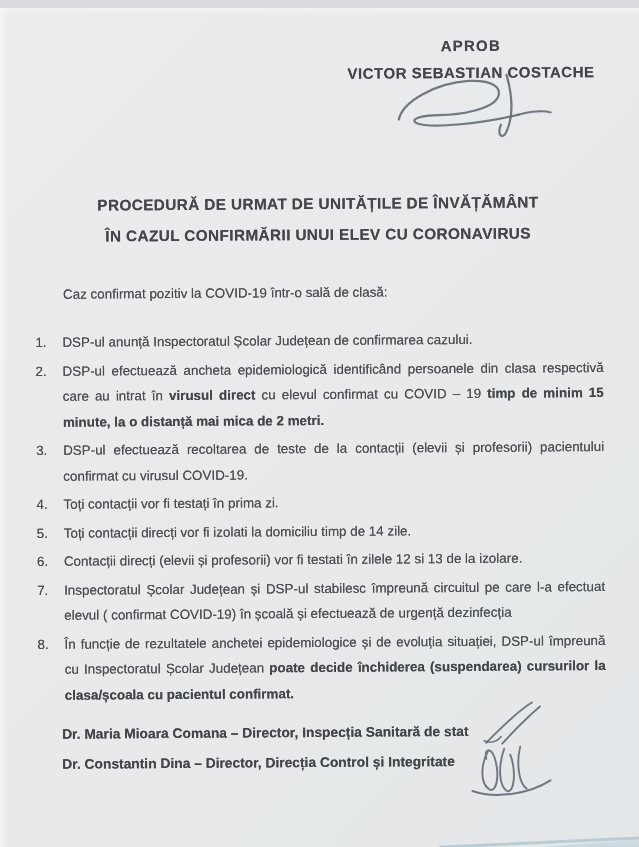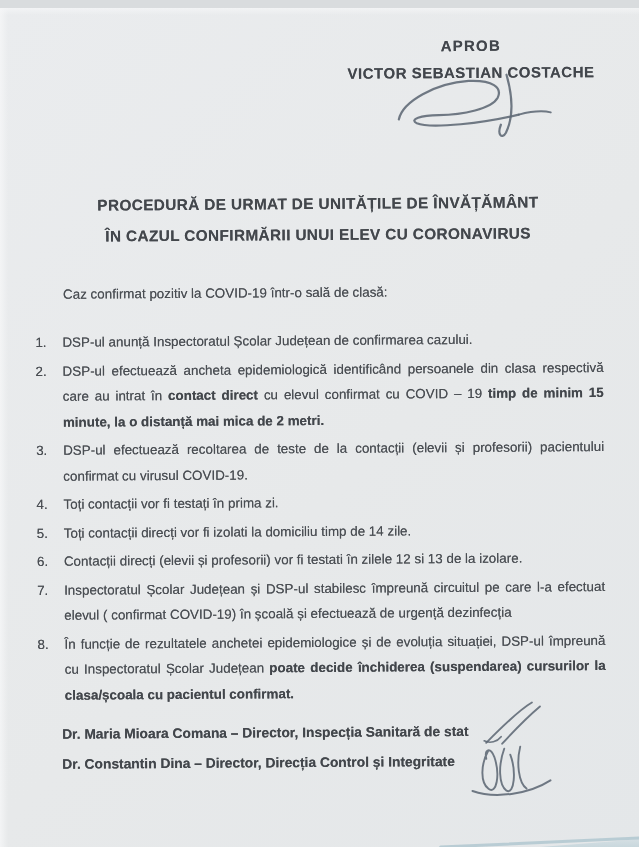--- a/index.html
+++ b/index.html
@@ -71,21 +71,21 @@
 
     <div class="intro soft">Caz confirmat pozitiv la COVID-19 într-o sală de clasă:</div>
 
     <div class="plist">
 
       <div class="pitem soft">
         <span class="pnum">1.</span><span>DSP-ul anunță Inspectoratul Școlar Județean de confirmarea cazului.</span>
       </div>
 
       <div class="pitem soft">
-        <span class="pnum">2.</span><span>DSP-ul efectuează ancheta epidemiologică identificând persoanele din clasa respectivă care au intrat în </span><span class="b">contact direct</span><span> cu elevul confirmat cu COVID – 19 </span><span class="b">timp de minim 15 minute, la o distanță mai mica de 2 metri.</span>
+        <span class="pnum">2.</span><span>DSP-ul efectuează ancheta epidemiologică identificând persoanele din clasa respectivă care au intrat în </span><span class="b">virusul direct</span><span> cu elevul confirmat cu COVID – 19 </span><span class="b">timp de minim 15 minute, la o distanță mai mica de 2 metri.</span>
       </div>
 
       <div class="pitem soft">
         <span class="pnum">3.</span><span>DSP-ul efectuează recoltarea de teste de la contacții (elevii și profesorii) pacientului confirmat cu virusul COVID-19.</span>
       </div>
 
       <div class="pitem soft">
         <span class="pnum">4.</span><span>Toți contacții vor fi testați în prima zi.</span>
       </div>
 

